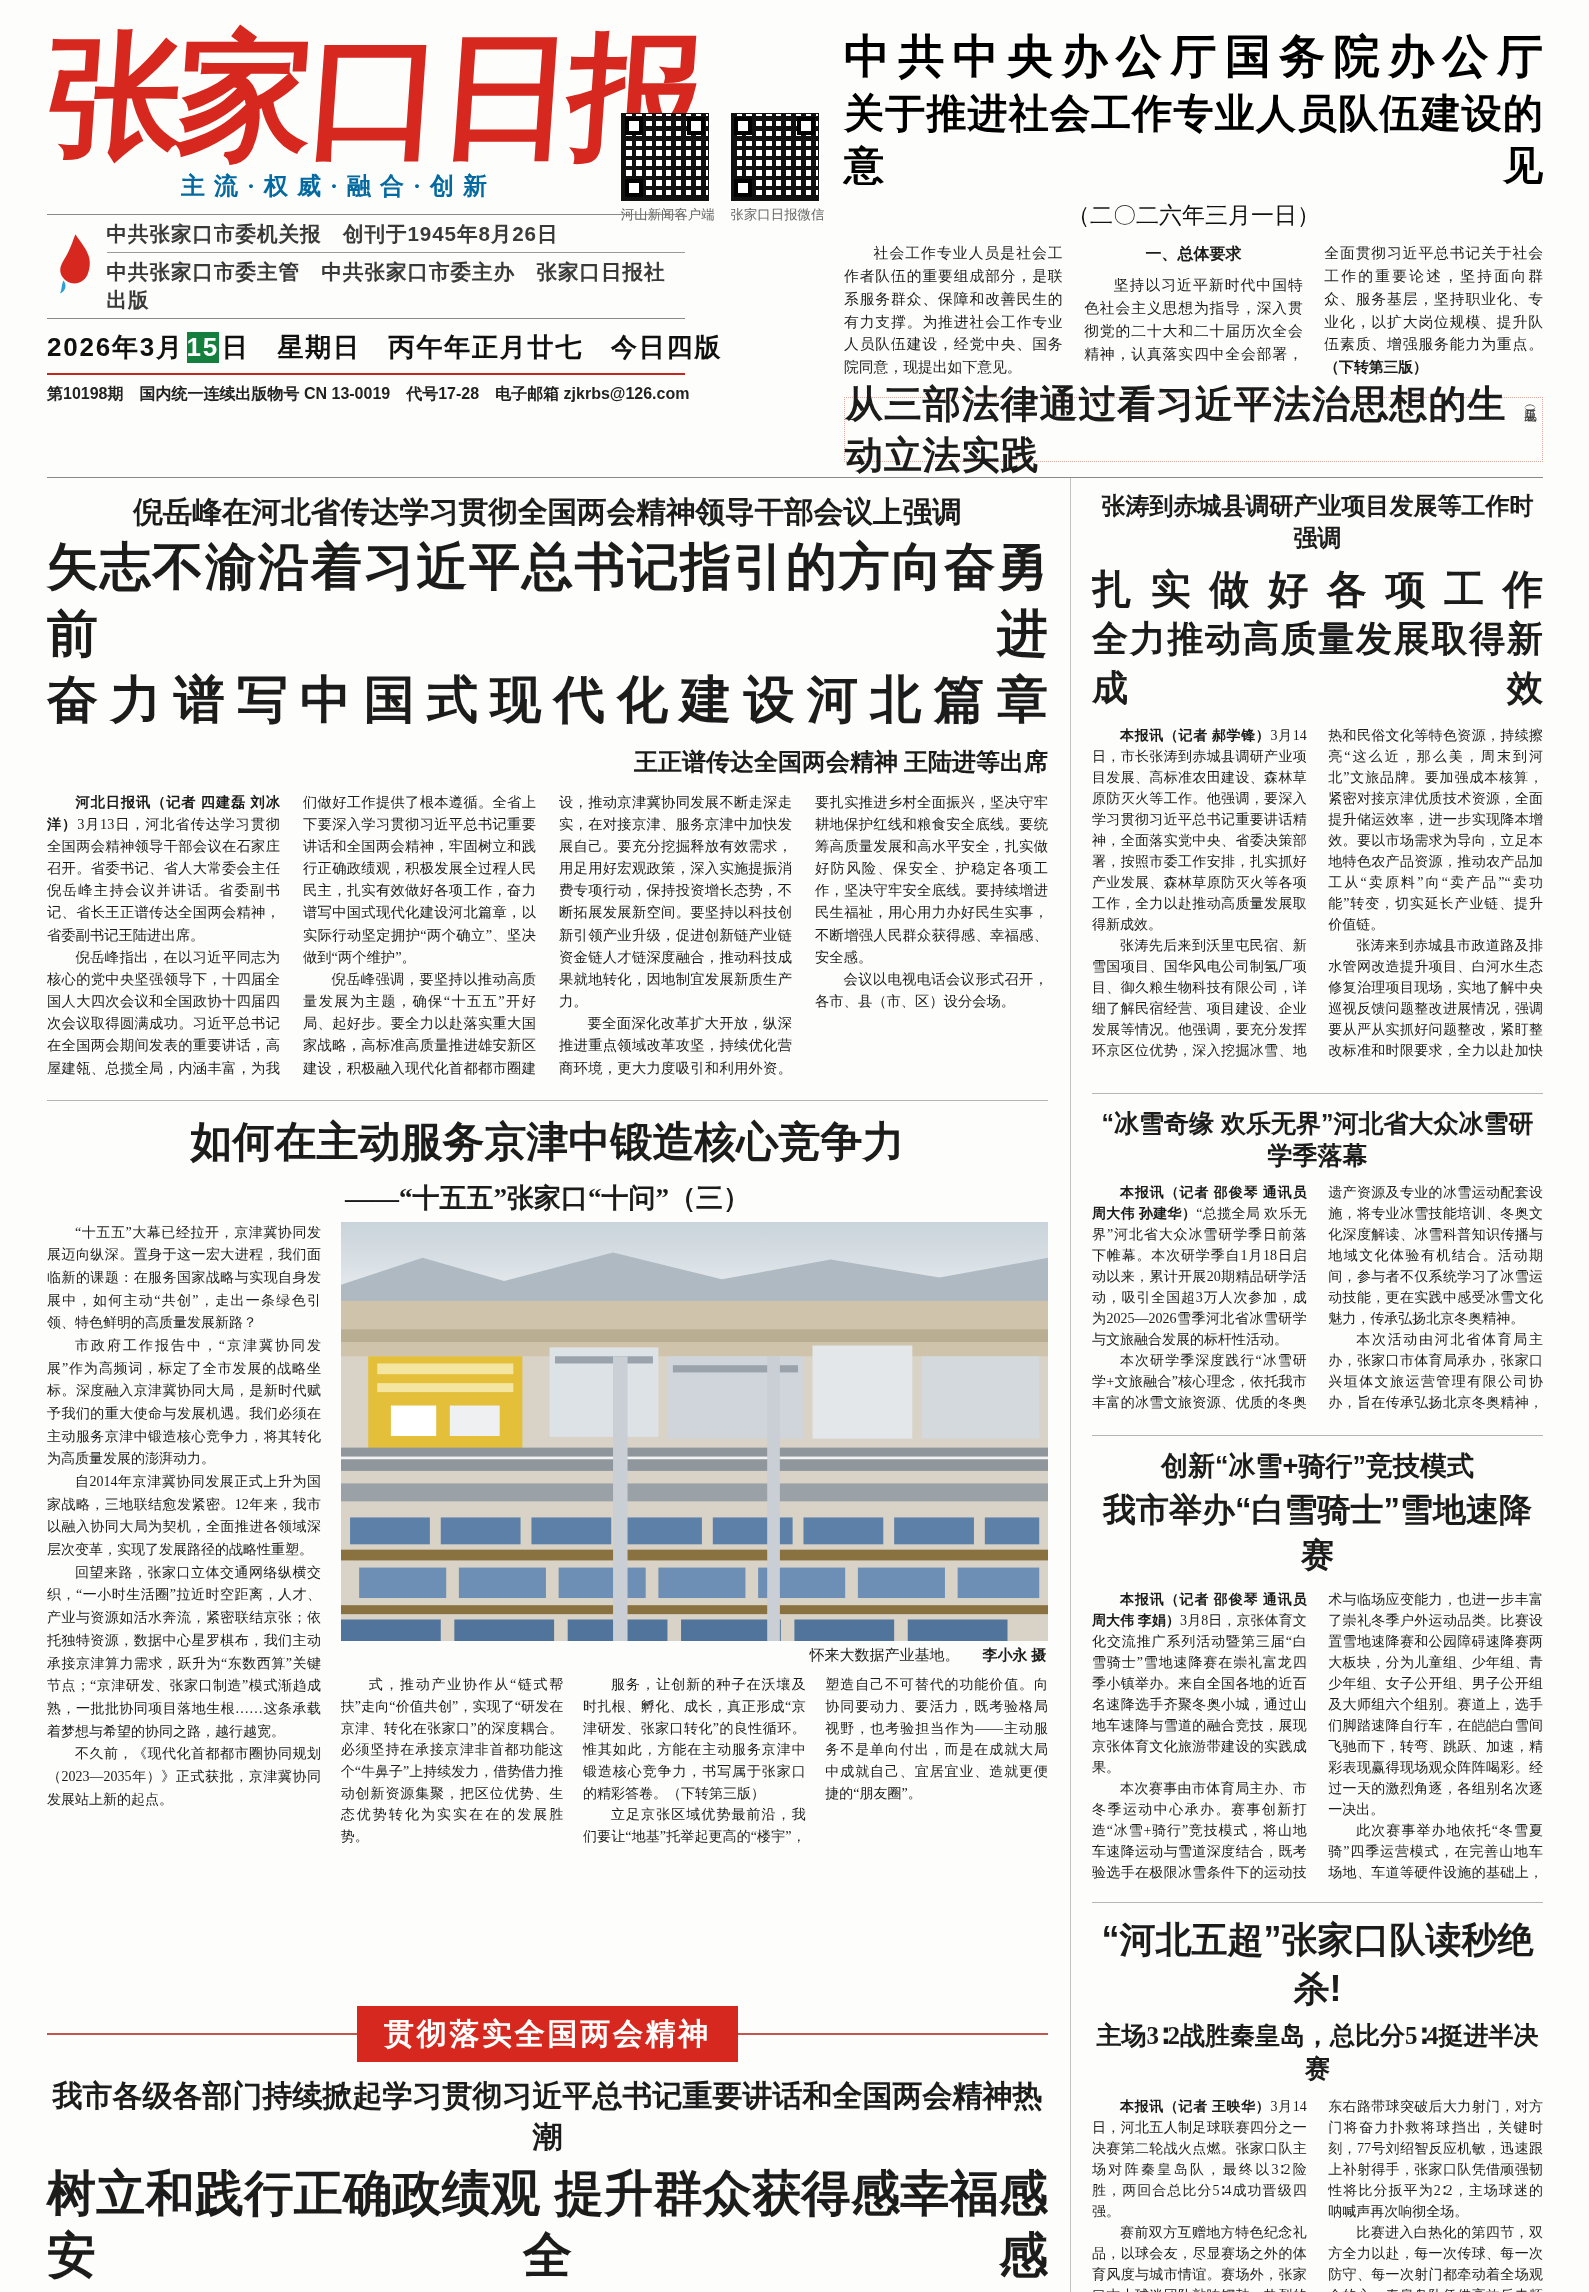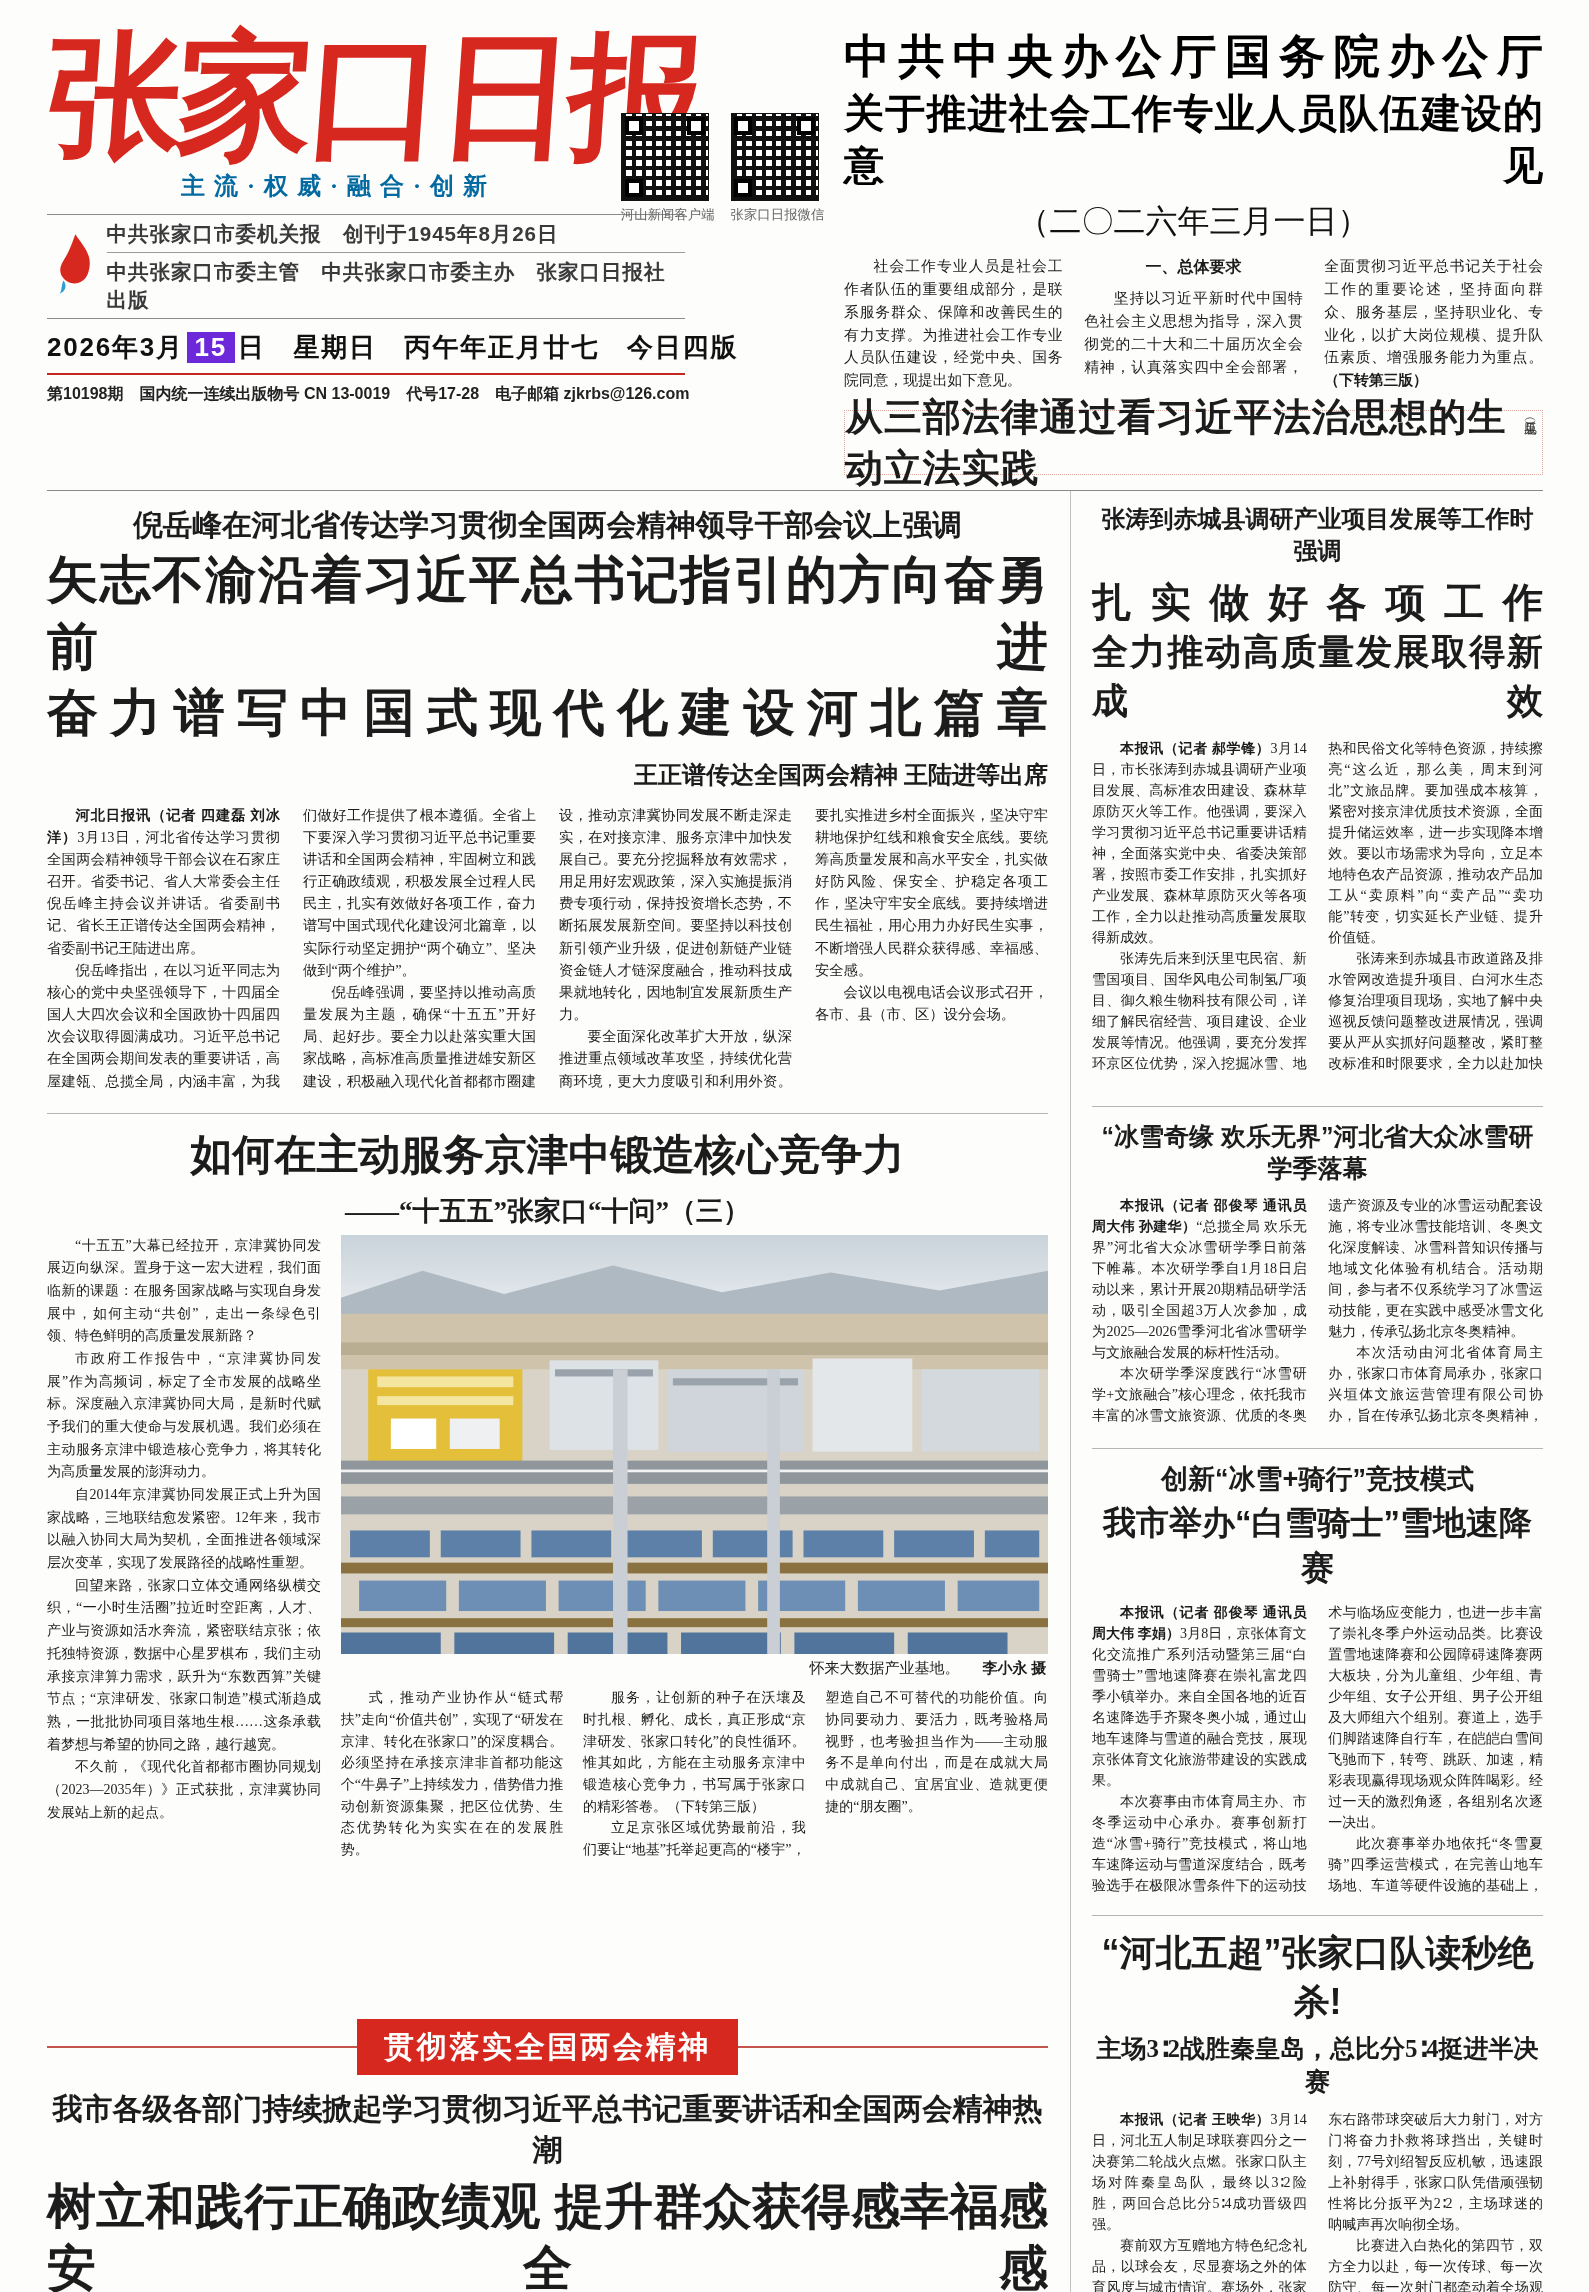--- a/index.html
+++ b/index.html
@@ -12,38 +12,38 @@
   .masthead-block{flex:0 0 788px;position:relative;}
   .brand{font-family:"Liberation Sans","DejaVu Sans",sans-serif;font-weight:900;color:#d6281e;
          font-size:136px;line-height:1.05;letter-spacing:-5.4px;transform:skewX(-4deg);white-space:nowrap;}
   .slogan{margin:1.8px 0 12.5px 134px;font-size:24px;letter-spacing:9px;color:#0369a1;font-weight:bold;}
   .orgbox{display:flex;align-items:center;width:638px;border-top:1.8px solid #8a8a8a;border-bottom:1.8px solid #8a8a8a;}
   .flame{flex:0 0 56px;padding:5.4px 1.8px;}
   .orglines{flex:1;}
   .orgline{font-size:20.6px;font-weight:bold;color:#3a3a3a;padding:4.5px 0;letter-spacing:0.9px;}
   .orgline:first-child{border-bottom:0.9px solid #9a9a9a;}
   .dateline{margin-top:10.7px;font-size:26px;font-weight:bold;color:#111;letter-spacing:1.8px;}
-  .dateday{display:inline-block;background:#6d28d9;color:#fff;padding:0 8px;margin:0 2.7px;}
+  .dateday{display:inline-block;background:#15803d;color:#fff;padding:0 0;margin:0 2.7px;}
   .redrule{width:638px;height:2.7px;background:#c3271d;margin-top:8px;}
   .issueline{margin-top:9px;font-size:16px;font-weight:bold;color:#222;}
   .qrs{position:absolute;right:10.7px;top:88px;display:flex;gap:16px;}
   .qrcol{text-align:center;}
   .qr{position:relative;width:86px;height:86px;border:1.8px solid #111;
       background-image:repeating-linear-gradient(90deg,#111 0 4.5px,transparent 4.5px 9.9px),
                        repeating-linear-gradient(0deg,#111 0 4.5px,#fff 4.5px 9.9px);}
   .qr i{position:absolute;width:18px;height:18px;background:#fff;border:4.5px solid #000;box-sizing:border-box;}
   .qr i.a{left:2.7px;top:2.7px;} .qr i.b{right:2.7px;top:2.7px;} .qr i.c{left:2.7px;bottom:2.7px;}
   .qrcap{font-size:13.4px;color:#666;margin-top:4.5px;}
   
   .top-right{flex:1;padding-left:9px;}
   .doc-h1{font-family:"Liberation Sans","DejaVu Sans",sans-serif;font-weight:900;color:#000;
           font-size:46px;text-align:justify;text-align-last:justify;line-height:1.35;}
   .doc-h2{font-family:"Liberation Sans","DejaVu Sans",sans-serif;font-weight:900;color:#000;
           font-size:40px;text-align:justify;text-align-last:justify;line-height:1.3;}
-  .doc-date{text-align:center;font-size:32px;margin:9px 0 10.7px 0;color:#111;}
+  .doc-date{text-align:center;font-size:23px;margin:9px 0 10.7px 0;color:#111;}
   .doc-body{columns:3;column-gap:21.5px;font-size:14.8px;line-height:1.55;height:143px;overflow:hidden;text-align:justify;}
   .doc-body p{margin:0;text-indent:2em;}
   .doc-body h4{margin:7.2px 0;text-align:center;font-size:16px;font-family:Liberation Serif, serif;}
   .jump{font-weight:bold;}
   .banner{margin-top:12.5px;border:1.8px dotted #dda89e;display:flex;align-items:stretch;height:63px;}
   .banner-text{flex:1;display:flex;align-items:center;justify-content:center;
                font-family:"Liberation Sans","DejaVu Sans",sans-serif;font-weight:900;font-size:38px;letter-spacing:0.9px;}
   .banner-note{writing-mode:vertical-rl;font-size:12.5px;display:flex;align-items:center;padding:1.8px 3.6px;color:#333;}
   
   .mainwrap{display:flex;}

